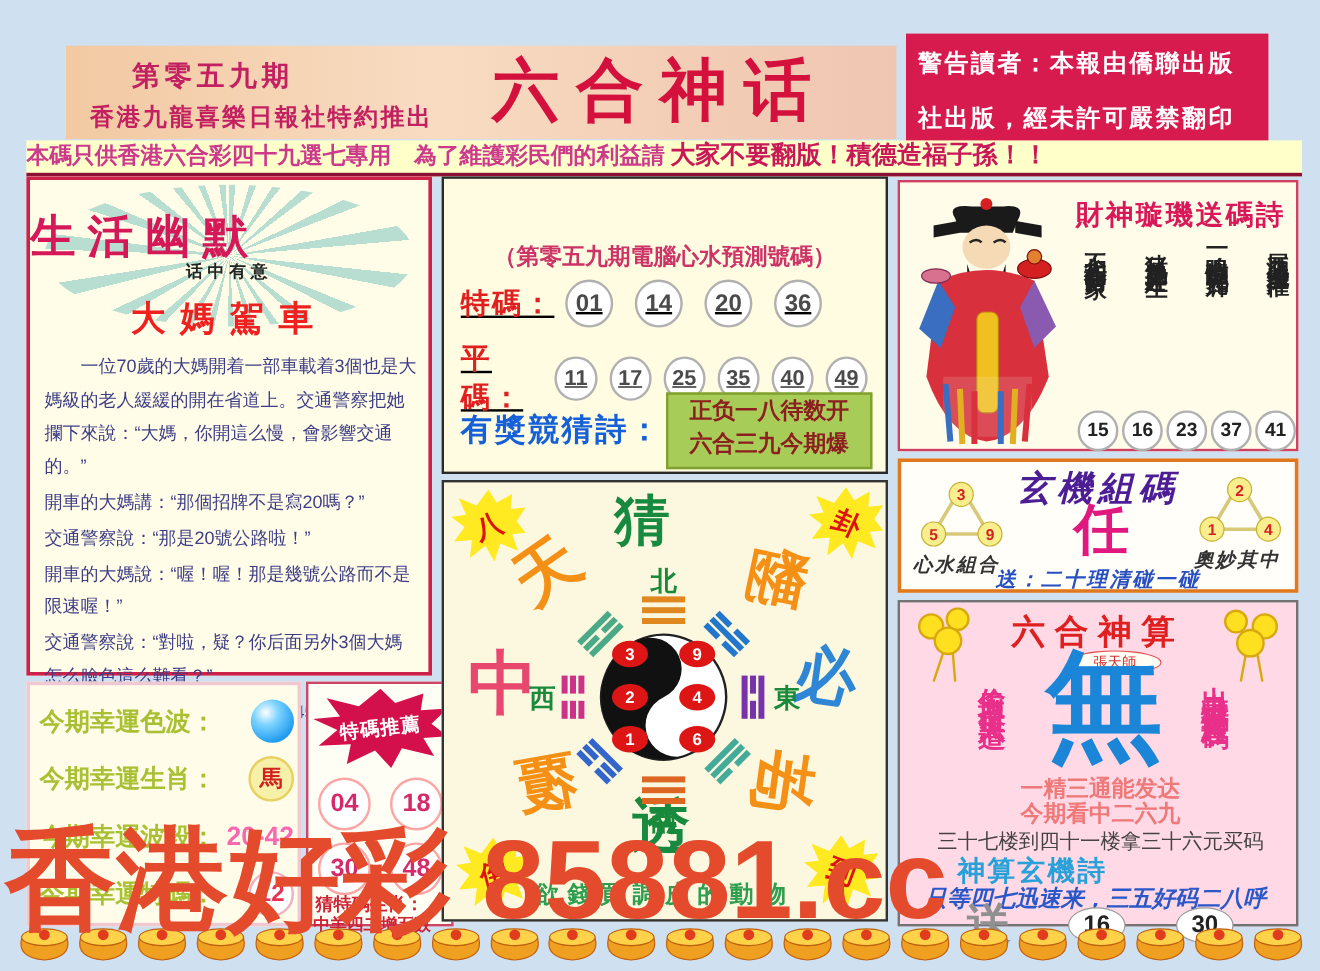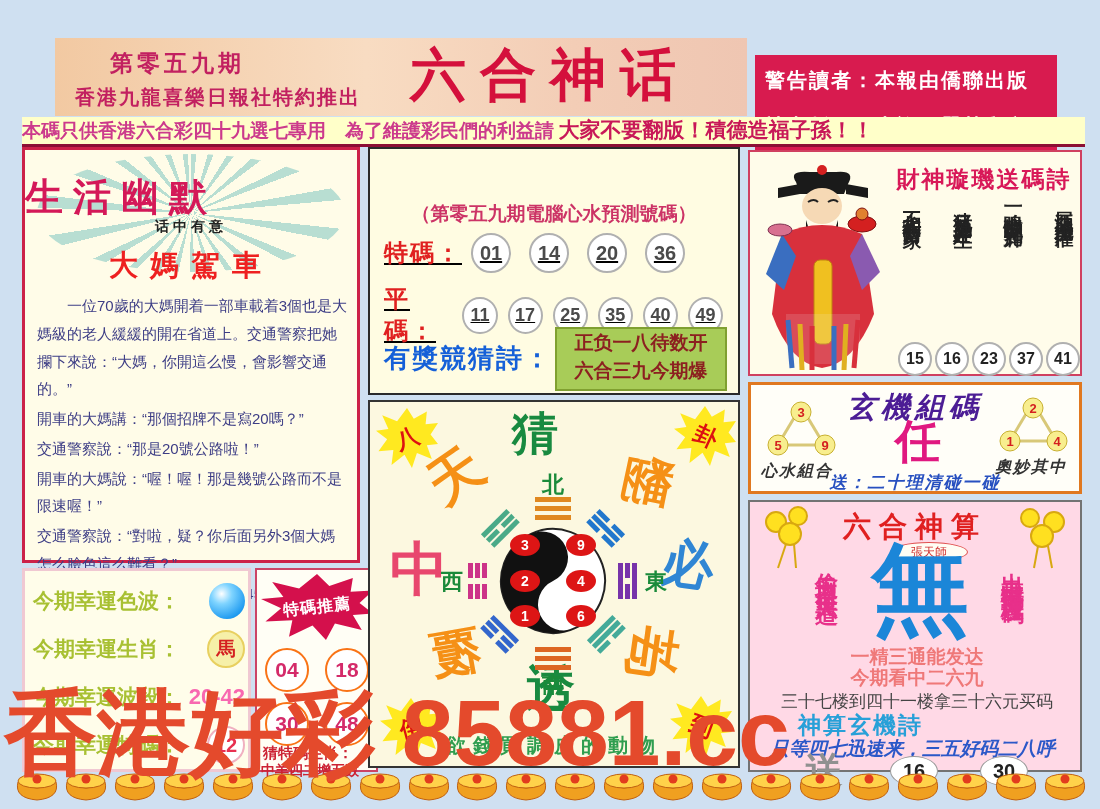--- a/index.html
+++ b/index.html
@@ -4,21 +4,21 @@
 <style>
   html,body{margin:0;padding:0;}
   body{width:1100px;height:809px;background:#cfe0f1;font-family:"Liberation Sans",sans-serif;position:relative;overflow:hidden;}
   .abs{position:absolute;}
   .panel{position:absolute;box-sizing:border-box;}
   
   .hdr{left:55px;top:38px;width:692px;height:78px;background:linear-gradient(90deg,#f2c9a2,#f8dcc2 45%,#f3cdb6 75%,#efc6b2);}
   .issue{left:55px;top:10px;font-size:23px;font-weight:bold;color:#c22060;letter-spacing:4px;}
   .publisher{left:20px;top:46px;font-size:20px;font-weight:bold;color:#c22060;letter-spacing:2px;}
   .main-title{left:355px;top:0px;font-size:56px;font-weight:900;color:#d4103c;letter-spacing:14px;font-family:"Liberation Serif",serif;}
-  .warnbox{left:755px;top:28px;width:302px;height:96px;background:#d81b4f;color:#fff;font-size:20px;font-weight:bold;letter-spacing:2px;line-height:46px;padding:2px 10px;box-sizing:border-box;margin-top:27px;}
+  .warnbox{left:755px;top:28px;width:302px;height:96px;background:#d81b4f;color:#fff;font-size:20px;font-weight:bold;letter-spacing:2px;line-height:46px;padding:2px 10px;box-sizing:border-box;}
   .banner{left:22px;top:117px;width:1063px;height:27px;background:#ffffc9;border-bottom:3px solid #8c0f34;line-height:25px;white-space:nowrap;overflow:hidden;}
   .banner .b1{color:#cc3a8c;font-weight:bold;font-size:19px;}
   .banner .b2{color:#c81858;font-weight:900;font-size:21px;}
   
   .humor{left:22px;top:147px;width:338px;height:416px;background:#fffce8;border:3px solid #cc2148;}
   .burst{left:12px;top:4px;width:308px;height:118px;border-radius:50%;background:repeating-conic-gradient(#b8ded2 0 5deg,transparent 5deg 16deg);}
   .humor-title{left:0;top:22px;width:100%;text-align:left;font-size:38px;font-weight:900;color:#d41858;letter-spacing:10px;}
   .humor-sub{left:0;top:68px;width:100%;text-align:center;font-size:14px;font-weight:bold;color:#222;letter-spacing:4px;}
   .humor-head{left:0;top:96px;width:100%;text-align:center;font-size:29px;font-weight:900;color:#ee2020;letter-spacing:12px;}
   .story{left:12px;top:142px;width:312px;font-size:15px;color:#3d3d85;line-height:1.85;}
@@ -77,21 +77,21 @@
   .ball{width:36px;height:36px;border-radius:50%;background:radial-gradient(circle at 35% 30%,#ffffff,#7fd4ff 30%,#1e9af0 75%,#0c70c0);}
   .zod{width:34px;height:34px;border-radius:50%;background:#f6f0a8;border:2px solid #e8d060;color:#d42020;font-size:19px;font-weight:900;display:flex;align-items:center;justify-content:center;}
   .band{font-size:22px;font-weight:900;color:#f868b0;}
   .lt-circ{width:34px;height:34px;border-radius:50%;background:#fff;border:2px solid #f0b0c0;color:#e83050;font-size:20px;font-weight:900;display:flex;align-items:center;justify-content:center;}
   
   .tema{left:255px;top:568px;width:123px;height:204px;background:#fffef5;border:2px solid #cc4466;}
   .star{clip-path:polygon(50% 0%,61% 18%,82% 6%,80% 27%,100% 25%,88% 44%,100% 60%,82% 62%,90% 85%,66% 75%,58% 100%,46% 78%,25% 95%,28% 70%,4% 72%,18% 52%,0% 38%,20% 35%,10% 12%,34% 22%);}
   .tm-star{left:4px;top:4px;width:112px;height:66px;background:#d4104c;display:flex;align-items:center;justify-content:center;}
   .tm-star span{color:#fff;font-size:16px;font-weight:900;letter-spacing:1px;transform:rotate(-6deg);}
   .tm-nums{left:8px;top:78px;width:104px;display:flex;flex-wrap:wrap;justify-content:space-between;row-gap:10px;}
-  .tm-circ{width:40px;height:40px;border-radius:50%;background:#fff;border:2px solid #f97316;color:#d42a6a;font-size:21px;font-weight:900;display:flex;align-items:center;justify-content:center;}
+  .tm-circ{width:40px;height:40px;border-radius:50%;background:#fff;border:2px solid #fca5a5;color:#d42a6a;font-size:21px;font-weight:900;display:flex;align-items:center;justify-content:center;}
   .tm-l1{left:6px;top:174px;font-size:15px;font-weight:900;color:#cc2233;font-family:"DejaVu Serif",serif;}
   .tm-l2{left:4px;top:192px;font-size:14px;font-weight:900;color:#cc2233;font-family:"DejaVu Serif",serif;white-space:nowrap;}
   
   .bagua{left:368px;top:400px;width:372px;height:368px;background:#fcf8e0;border:2px solid #333;}
   .bg-char{font-weight:900;font-family:"DejaVu Serif",serif;line-height:1;}
   .cburst{width:62px;height:60px;background:#ffe920;display:flex;align-items:center;justify-content:center;}
   .cburst span{color:#dd1111;font-size:23px;font-weight:900;}
   .riddle{left:0;top:330px;width:100%;text-align:center;font-size:20px;font-weight:900;color:#2f9e4f;letter-spacing:7px;}
   
   .gold{left:14px;top:766px;width:1074px;height:38px;display:flex;justify-content:space-between;align-items:center;}

